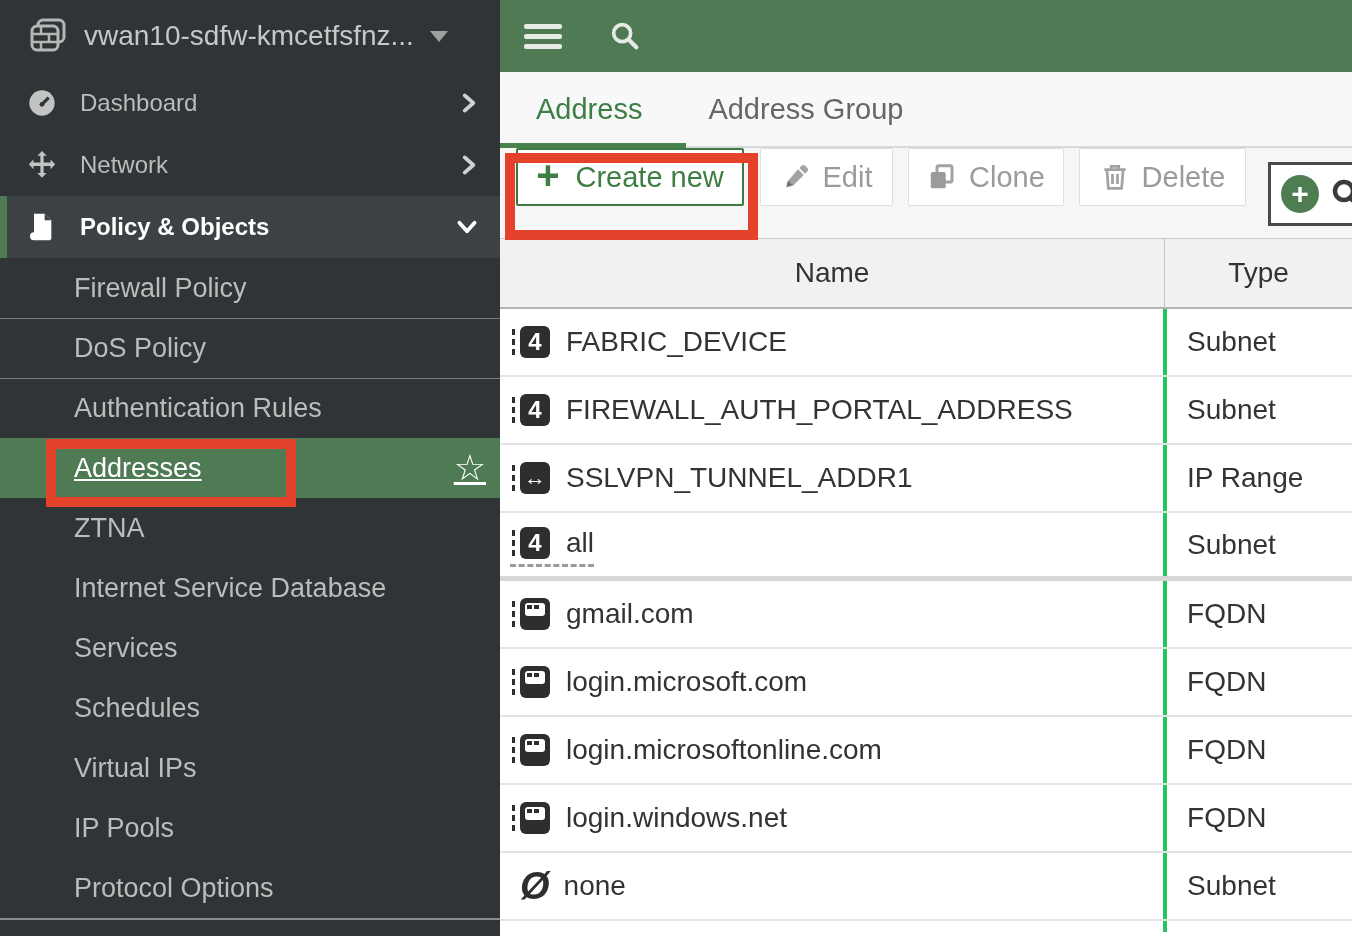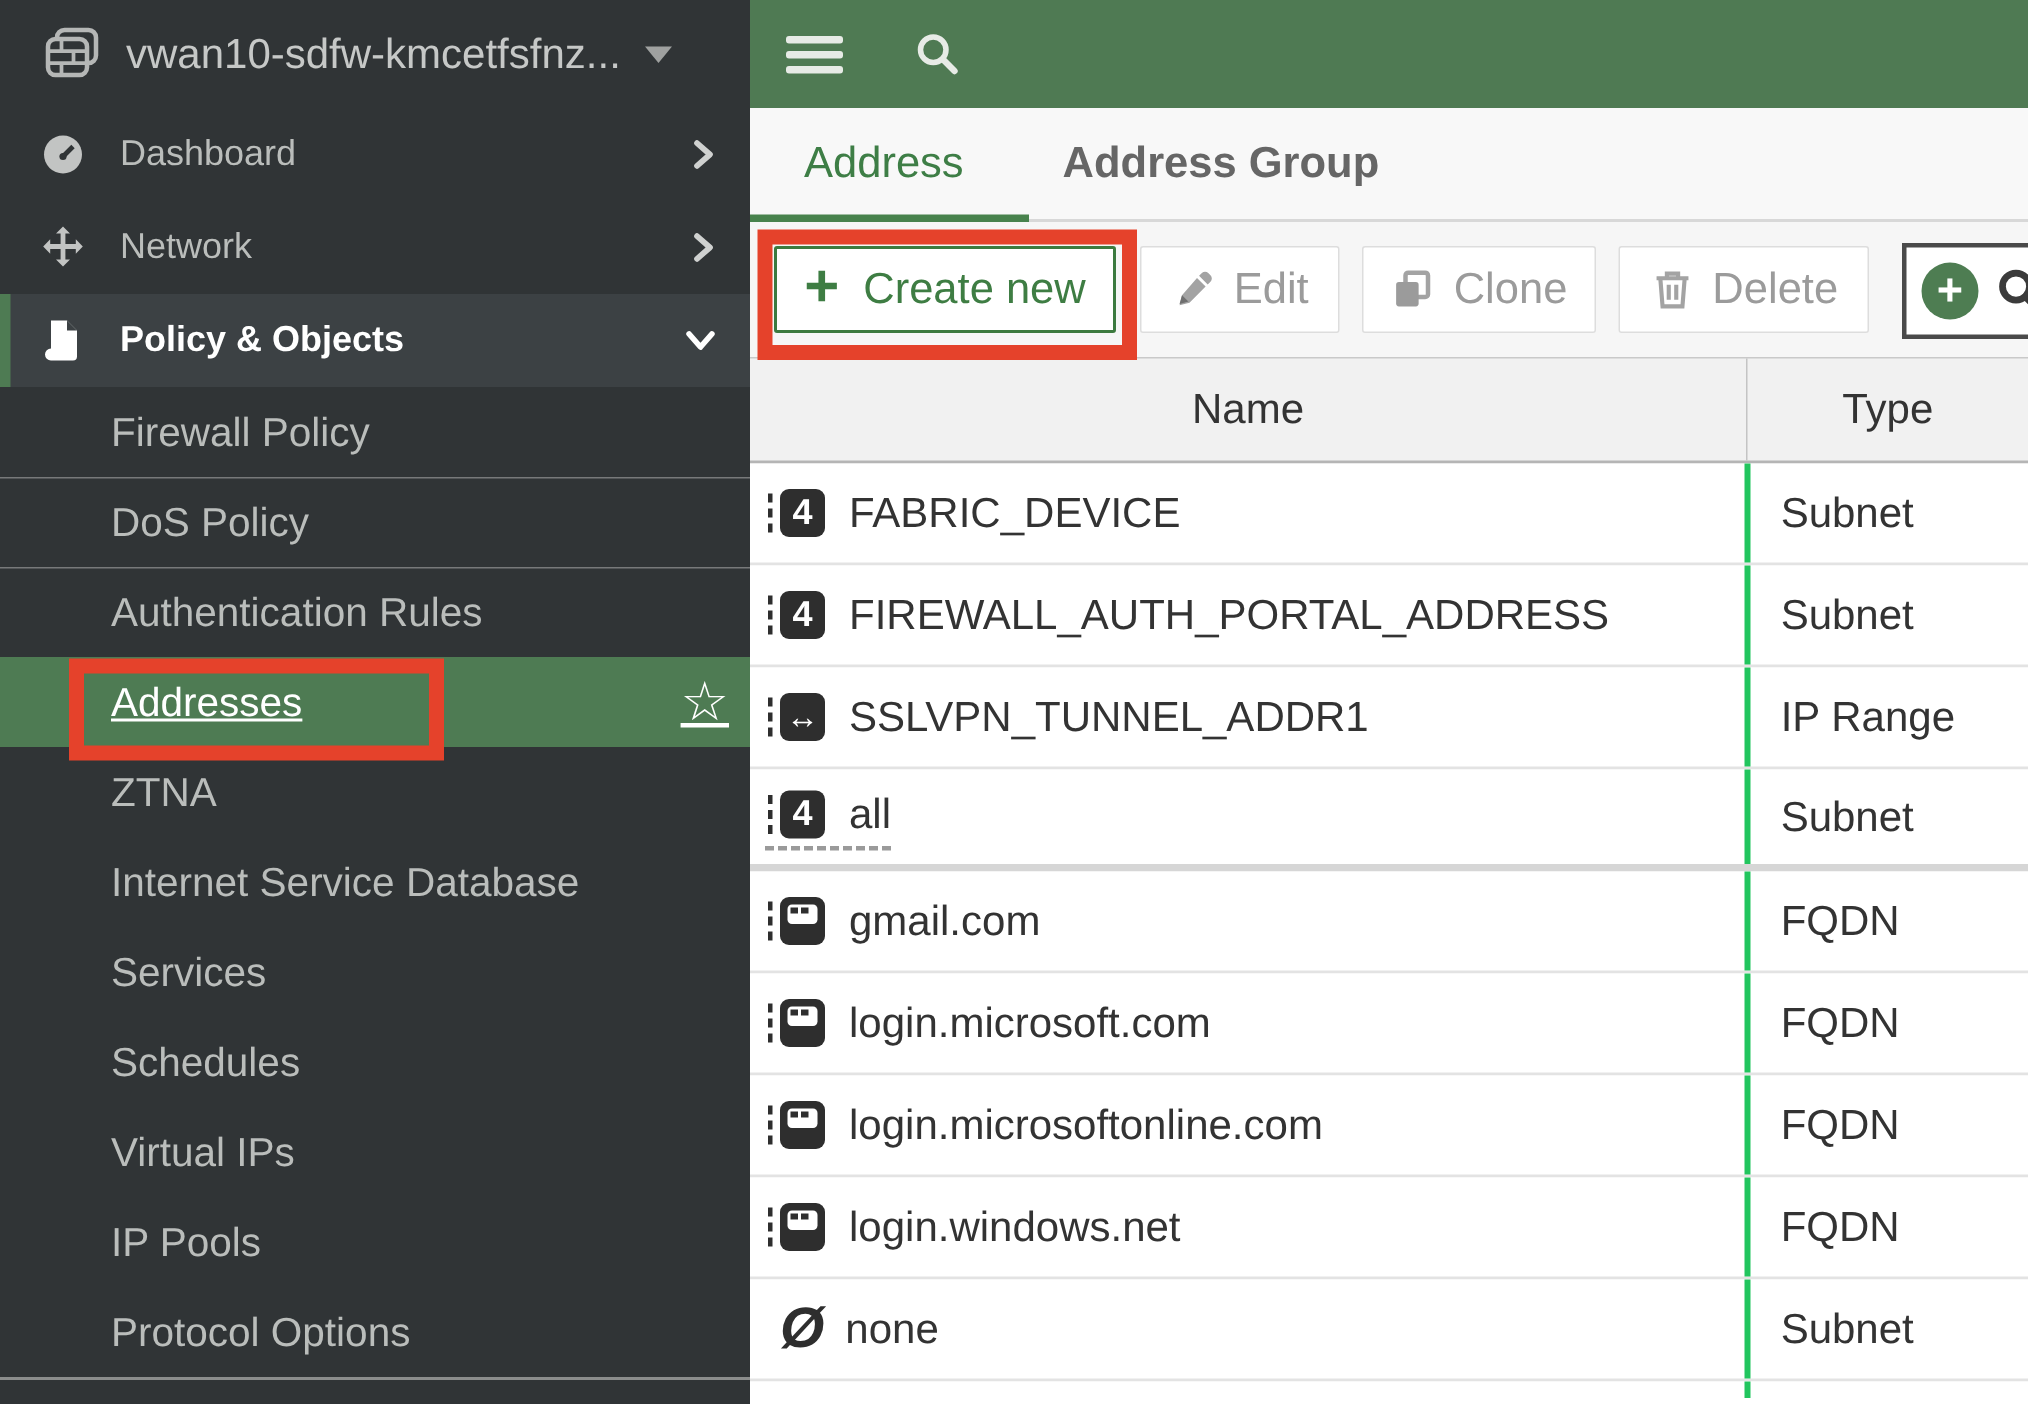--- a/index.html
+++ b/index.html
@@ -56,25 +56,25 @@
   }
   .hamburger { width:38px; cursor:pointer; }
   .hamburger div { height:5px; background:#e7ebe6; border-radius:2px; margin:5px 0; }
 
   .tabbar {
     height:76px; background:#f8f8f8; border-bottom:2px solid #d8d8d8;
     display:flex; align-items:center; position:relative;
   }
   .tab { font-size:29px; color:#666; cursor:pointer; }
   .tab.first { margin-left:36px; }
-  .tab.second { margin-left:66px;font-weight:bold; }
+  .tab.second { margin-left:66px; }
   .tab.active { color:#3e7e46; }
   .tab-underline { position:absolute; left:0; bottom:-2px; width:186px; height:5px; background:#48824d; }
 
-  .toolbar { height:90px; background:#f6f6f6; display:flex; align-items:center; position:relative; }
+  .toolbar { height:90px; background:#f6f6f6; display:flex; position:relative; }
   .btn {
     height:58px; display:flex; align-items:center; justify-content:center;
     background:#fff; font-size:29px; cursor:pointer; border-radius:2px;
   }
   .btn .bicon { display:flex; margin-right:12px; }
   .btn.create { margin-left:16px; width:228px; border:2px solid #3c7a3f; color:#3e7d43; }
   .plus-glyph { font-size:40px; font-weight:bold; margin-right:16px; line-height:0; position:relative; top:-2px; }
   .btn.gray { border:1px solid #dddddd; color:#9b9b9b; }
   .btn.edit { width:133px; margin-left:16px; }
   .btn.clone { width:156px; margin-left:15px; }

